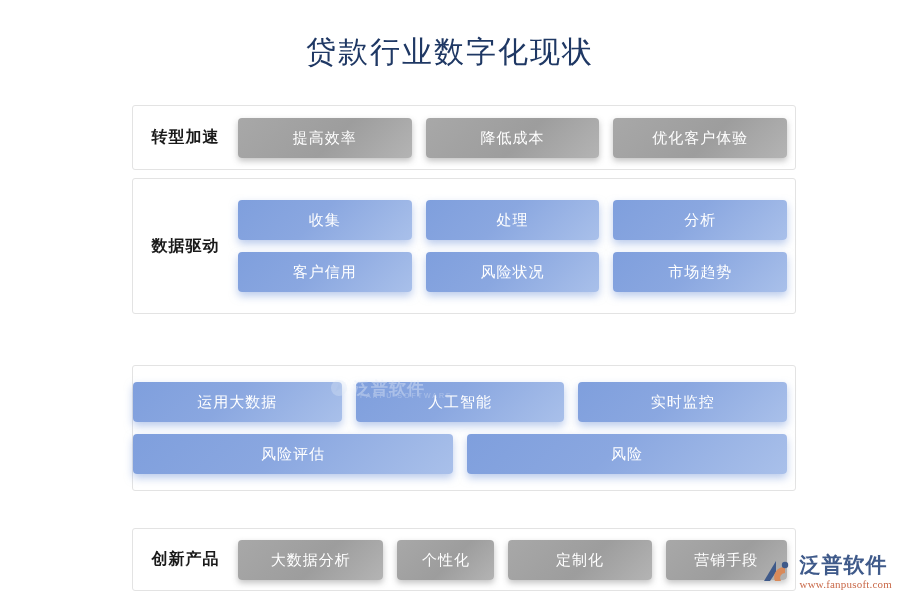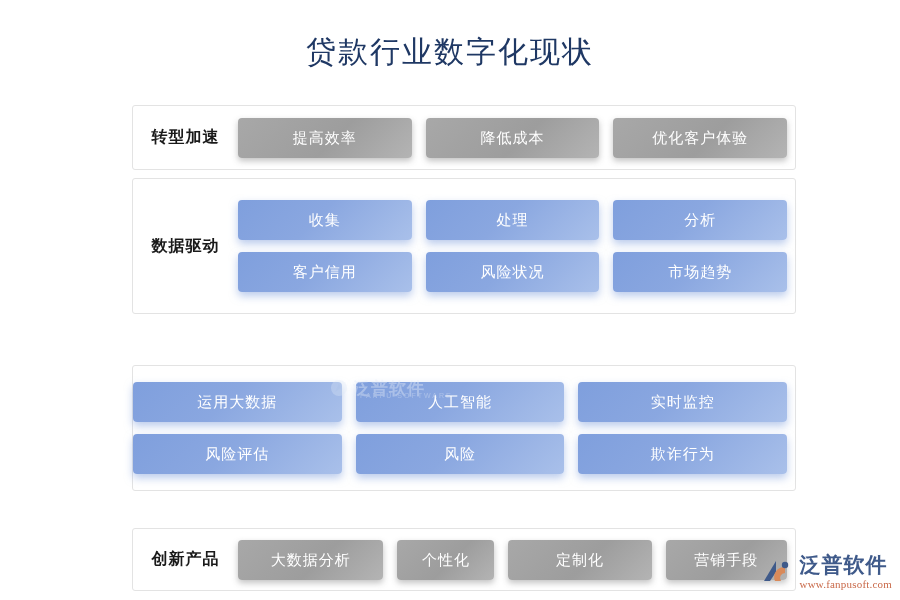--- a/index.html
+++ b/index.html
@@ -196,21 +196,20 @@
 <div class="board" id="section-3">
   <div class="board-rows">
     <div class="chip-row">
       <div class="chip blue flex1">运用大数据</div>
       <div class="chip blue flex1">人工智能</div>
       <div class="chip blue flex1">实时监控</div>
     </div>
     <div class="chip-row">
       <div class="chip blue flex1">风险评估</div>
       <div class="chip blue flex1">风险</div>
-      <div class="chip blue flex1">欺诈行为</div>
     </div>
   </div>
 </div>
 
 <div id="watermark-overlay">
   <svg width="18" height="18" viewBox="0 0 18 18">
     <circle cx="9" cy="9" r="8" fill="#dfe8f6" opacity="0.8"></circle>
     <path d="M5 13 L9 4 L11 9 Z" fill="#c9d8f0"></path>
   </svg>
   <span class="wm-text">泛普软件</span>

